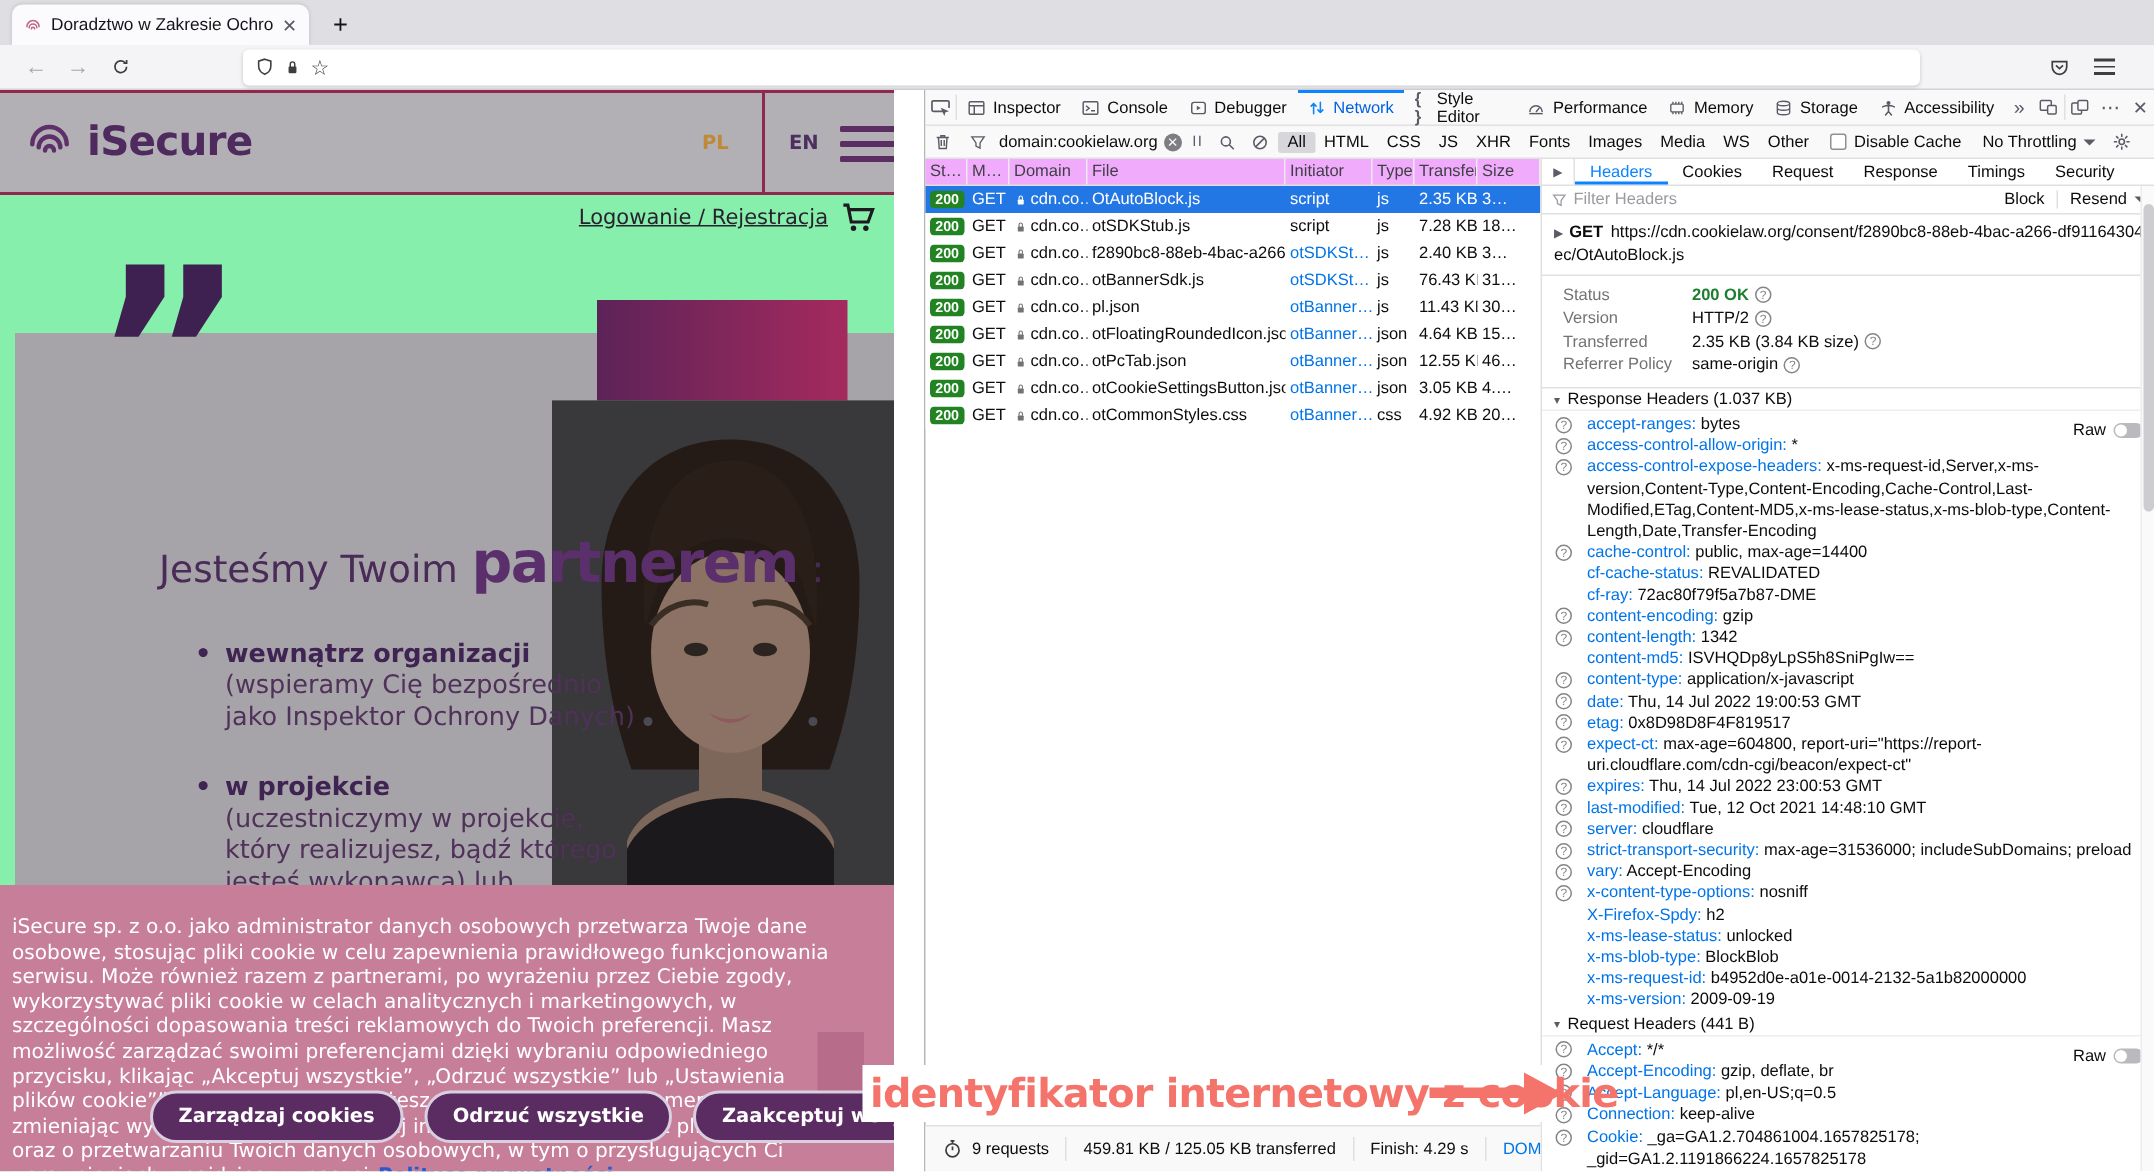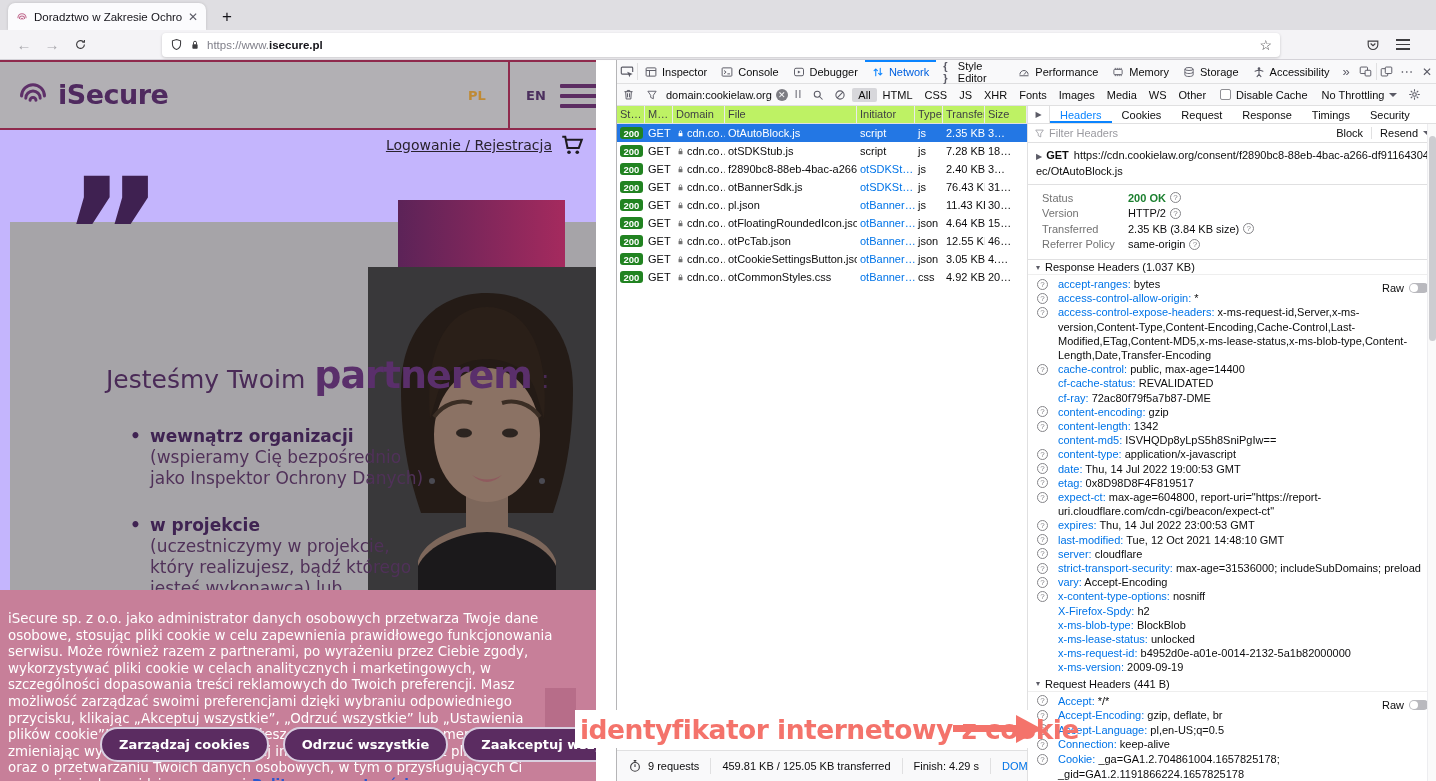--- a/index.html
+++ b/index.html
@@ -28,21 +28,21 @@
     box-shadow:0 1px 3px rgba(0,0,0,.18); display:flex; align-items:center; padding:0 8px; gap:6px; }
   .url-text { flex:1; font-size:11.5px; }
   .url-prefix { color:#80808a; }
   .url-host { color:#15141a; font-weight:bold; }
   .star { color:#3e3d40; font-size:14px; }
   .chrome-right { display:flex; align-items:center; gap:16px; margin-left:86px; color:#3e3d40; }
   .burger-sm { width:14px; display:flex; flex-direction:column; gap:3px; }
   .burger-sm i { display:block; height:1.6px; background:#3e3d40; }
 
   
-  .site { position:absolute; left:0; top:60px; width:596px; height:721px; background:#c4b5fd;
+  .site { position:absolute; left:0; top:60px; width:596px; height:721px; background:#86efac;
     overflow:hidden; font-family:"DejaVu Sans", sans-serif; }
   .site-header { position:absolute; left:0; top:0; width:616px; height:70px; background:#b2b0b4;
     border-top:2px solid #8f2a4d; border-bottom:2px solid #8f2a4d; }
   .logo { position:absolute; left:16px; top:15px; display:flex; align-items:center; gap:8px; }
   .logo-text { font-size:27px; font-weight:600; color:#4f2a5f; letter-spacing:-.5px; }
   .lang-pl { position:absolute; left:468px; top:26px; font-size:13px; font-weight:bold; color:#bf8a35; }
   .lang-sep { position:absolute; left:508px; top:0; width:2px; height:66px; background:#8f2a4d; }
   .lang-en { position:absolute; left:526px; top:26px; font-size:13px; font-weight:bold; color:#4b2f5e; }
   .burger { position:absolute; left:560px; top:22px; width:38px; display:flex; flex-direction:column; gap:6px; }
   .burger i { display:block; height:4px; background:#5c2d62; border-radius:1px; }
@@ -96,21 +96,21 @@
   .f-filter-text { color:#0c0c0d; padding:0 4px 0 3px; }
   .f-clear { width:12px; height:12px; border-radius:50%; background:#7d7d83; color:#f9f9fa; font-size:9px;
     line-height:12px; text-align:center; margin-right:2px; }
   .f-pause { font-size:10px; font-weight:normal; letter-spacing:1px; color:#5b5b66; padding:0 5px; }
   .t-filter { padding:1px 6px; border-radius:2px; color:#0c0c0d; margin:0 0; }
   .t-filter.active { background:#d7d7db; }
   .f-check { width:11px; height:11px; border:1px solid #8f8f94; border-radius:2px; background:#fff; margin:0 5px 0 8px; }
   .caret { width:0; height:0; border-left:4px solid transparent; border-right:4px solid transparent;
     border-top:4px solid #5b5b66; margin-left:5px; }
 
-  .dt-cols { position:absolute; left:0; top:46px; width:410px; height:18px; background:#bef264;
+  .dt-cols { position:absolute; left:0; top:46px; width:410px; height:18px; background:#f0abfc;
     border-bottom:1px solid #e0e0e1; display:flex; color:#3f3f44; }
   .dt-cols .c { border-right:1px solid #eceaec; padding:2px 3px; white-space:nowrap; overflow:hidden; }
   .dt-rows { position:absolute; left:0; top:64px; width:410px; height:164px; }
   .req-row { display:flex; height:18px; align-items:center; background:#fff; }
   .req-row.sel { background:#2377e4; color:#fff; }
   .req-row .c { padding:0 3px; white-space:nowrap; overflow:hidden; display:flex; align-items:center; gap:2px; }
   .c0{width:28px;} .c1{width:28px;} .c2{width:52px;} .c3{width:132px;} .c4{width:58px;} .c5{width:28px;}
   .c6{width:42px;} .c7{width:42px;}
   .badge { background:#218321; color:#fff; font-size:9.5px; font-weight:bold; border-radius:3px;
     padding:0.5px 3.5px; }
@@ -297,21 +297,20 @@
       <span style="color:#3e3d40">
           <svg width="13" height="13" viewBox="0 0 16 16">
             <use href="#i-shield"></use>
           </svg>
         </span>
       <span style="color:#3e3d40">
           <svg width="12" height="12" viewBox="0 0 16 16">
             <use href="#i-lock"></use>
           </svg>
         </span>
-      <span class="url-text"><span class="url-prefix">https://www.</span><span class="url-host">isecure.pl</span></span>
       <span class="star">☆</span>
     </div>
     <div class="chrome-right">
       <span>
           <svg width="14" height="14" viewBox="0 0 16 16">
             <use href="#i-pocket"></use>
           </svg>
         </span>
       <span class="burger-sm">
           <i></i>
@@ -915,27 +914,27 @@
           <span class="hdr-name">x-content-type-options</span><span class="hdr-name">:</span>
           <span class="hdr-val">nosniff</span>
         </div>
           <div class="hdr-row">
           
           <span class="hdr-name">X-Firefox-Spdy</span><span class="hdr-name">:</span>
           <span class="hdr-val">h2</span>
         </div>
           <div class="hdr-row">
           
+          <span class="hdr-name">x-ms-lease-status</span><span class="hdr-name">:</span>
+          <span class="hdr-val">unlocked</span>
+        </div>
+          <div class="hdr-row">
+          
           <span class="hdr-name">x-ms-blob-type</span><span class="hdr-name">:</span>
           <span class="hdr-val">BlockBlob</span>
-        </div>
-          <div class="hdr-row">
-          
-          <span class="hdr-name">x-ms-lease-status</span><span class="hdr-name">:</span>
-          <span class="hdr-val">unlocked</span>
         </div>
           <div class="hdr-row">
           
           <span class="hdr-name">x-ms-request-id</span><span class="hdr-name">:</span>
           <span class="hdr-val">b4952d0e-a01e-0014-2132-5a1b82000000</span>
         </div>
           <div class="hdr-row">
           
           <span class="hdr-name">x-ms-version</span><span class="hdr-name">:</span>
           <span class="hdr-val">2009-09-19</span>

